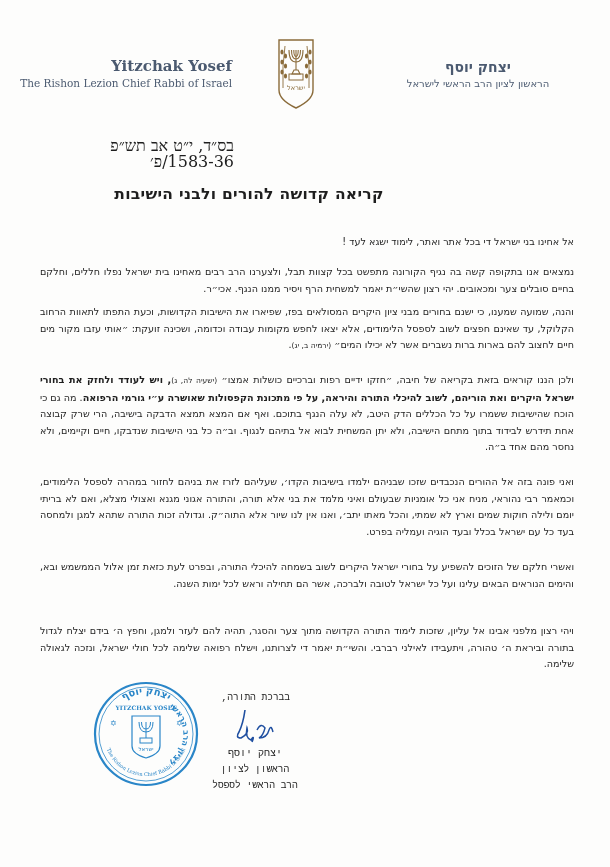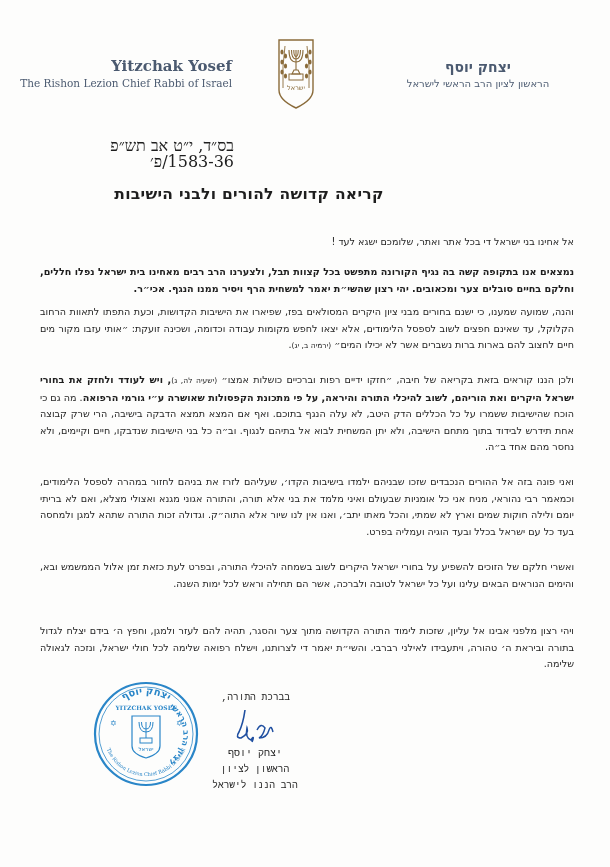--- a/index.html
+++ b/index.html
@@ -25,21 +25,21 @@
     .title { position: absolute; top: 185px; left: 0; width: 498px; text-align: center; direction: rtl;
       font-size: 15.5px; font-weight: bold; letter-spacing: 0.3px; }
 
     .body { position: absolute; left: 40px; width: 534px; direction: rtl; text-align: justify;
       font-size: 9.6px; line-height: 16.5px; }
     .body p { margin: 0; }
     .body b { font-weight: bold; }
     .body .cite { font-size: 7.5px; }
 
     .greeting { top: 234px; }
-    .p1 { top: 264px; font-weight: bold; }
+    .p1 { top: 264px; }
     .p2 { top: 304px; }
     .p3 { top: 372px; }
     .p4 { top: 474px; }
     .p5 { top: 559px; }
     .p6 { top: 623px; }
 
     .sign { position: absolute; left: 210px; top: 690px; width: 90px; direction: rtl; text-align: center;
       font-size: 9.5px; line-height: 16px; font-family: Liberation Mono, monospace; }
     .sign .closing { text-align: right; padding-right: 10px; margin-bottom: 2px; }
     .sign .sig-svg { display: block; margin: 0 auto; }
@@ -96,21 +96,21 @@
 </div>
 
 <div class="meta">
   <div>בס״ד, י״ט אב תש״פ</div>
   <div>1583-36/פ׳</div>
 </div>
 
 <div class="title">קריאה קדושה להורים ולבני הישיבות</div>
 
 <div class="body greeting">
-    <p>אל אחינו בני ישראל די בכל אתר ואתר, שלומכם ישגא לעד !</p>
+    <p>אל אחינו בני ישראל די בכל אתר ואתר, לימוד ישגא לעד !</p>
   </div>
 
 <div class="body p1">
     <p><span>נמצאים אנו בתקופה קשה בה נגיף הקורונה מתפשט בכל קצוות תבל, ולצערנו הרב רבים מאחינו בית ישראל נפלו חללים, וחלקם בחיים סובלים צער ומכאובים. יהי רצון שהשי״ת יאמר למשחית הרף ויסיר ממנו הנגף. אכי״ר.</span></p>
   </div>
 <div class="body p2">
     <p><span>והנה, שמועה שמענו, כי ישנם בחורים מבני ציון היקרים המסולאים בפז, שפיארו את הישיבות הקדושות, וכעת התפתו לתאוות הרחוב הקלוקל, עד שאינם חפצים לשוב לספסל הלימודים, אלא יצאו לחפש מקומות עבודה וכדומה, ושכינה זועקת: ״אותי עזבו מקור מים חיים לחצוב להם בארות ברות נשברים אשר לא יכילו המים״ </span><span class="cite">(ירמיה ב, יג)</span><span>.</span></p>
   </div>
 <div class="body p3">
     <p><span>ולכן הננו קוראים בזאת בקריאה של חיבה, ״חזקו ידיים רפות וברכיים כושלות אמצו״ </span><span class="cite">(ישעיה לה, ג)</span><b>, ויש לעודד ולחזק את בחורי ישראל היקרים ואת הוריהם, לשוב להיכלי התורה והיראה, </b><b>על פי מתכונת הקפסולות שאושרה ע״י גורמי הרפואה</b><span>. מה גם כי הוכח שהישיבות ששמרו על כל הכללים הדק היטב, לא עלה הנגף בתוכם. ואף אם המצא תמצא הדבקה בישיבה, הרי שרק קבוצה אחת תידרש לבידוד בתוך מתחם הישיבה, ולא יתן המשחית לבוא אל בתיהם לנגוף. וב״ה כל בני הישיבות שנדבקו, חיים וקיימים, ולא נחסר מהם אחד ב״ה.</span></p>
@@ -159,14 +159,14 @@
 </svg>
 
 <div class="sign">
   <div class="closing">בברכת התורה,</div>
   <svg class="sig-svg" width="60" height="38" viewBox="0 0 60 38">
     <path d="M20 2 Q18 16 14 24 Q10 30 16 30 Q24 26 22 20 Q20 30 26 32 Q30 26 27 34" fill="none" stroke="#1f4fa0" stroke-width="1.6"></path>
     <path d="M32 22 Q36 14 40 20 Q38 28 34 30 Q42 30 44 22 Q46 16 48 24" fill="none" stroke="#1f4fa0" stroke-width="1.4"></path>
   </svg>
   <div class="n">יצחק יוסף</div>
   <div>הראשון לציון</div>
-  <div>הרב הננו לישראל</div>
+  <div>הרב הראשי לספסל</div>
 </div>
 
 </body></html>

